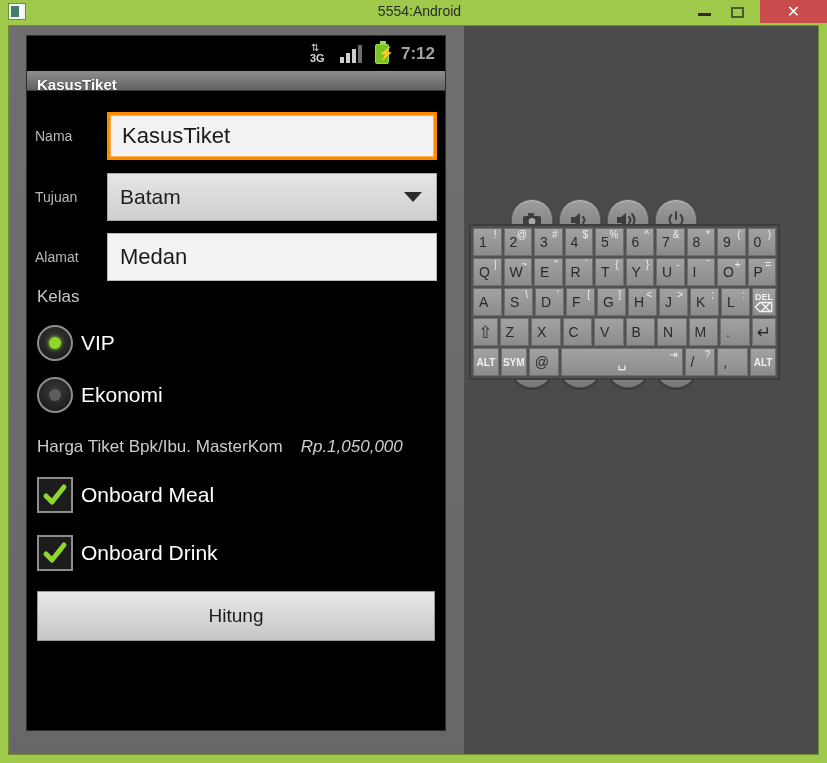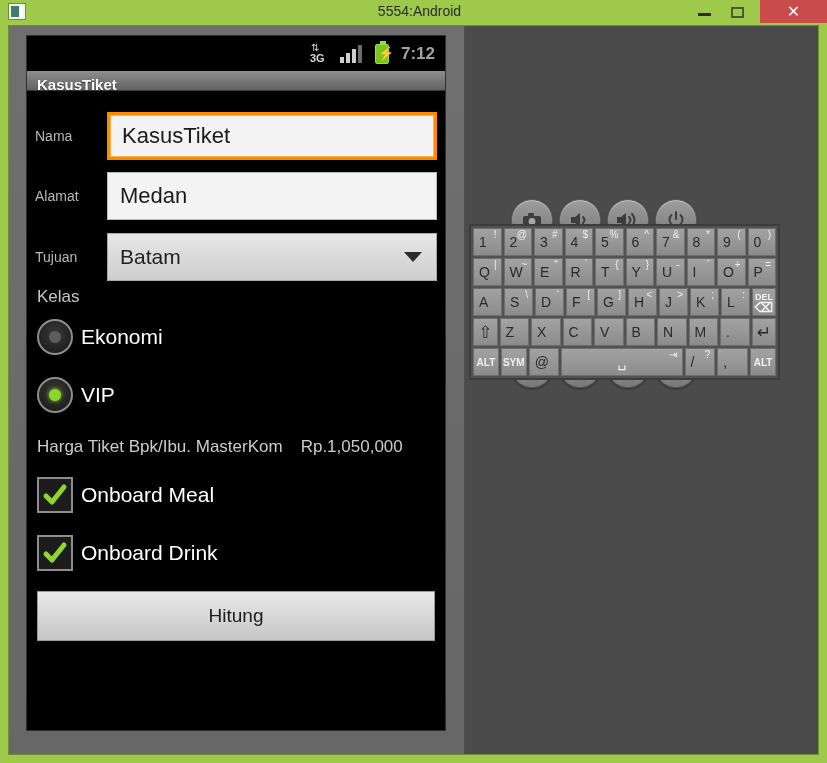--- a/index.html
+++ b/index.html
@@ -153,21 +153,21 @@
     display:flex;align-items:center;justify-content:center;
     margin-right:8px;flex:none;
   }
   .radio .dot{width:12px;height:12px;border-radius:50%;background:#5d5d5d;}
   .radio.checked .dot{background:#8ed62a;box-shadow:0 0 4px #8ed62a;}
   .choice .ctext{color:#ffffff;font-size:21px;}
   .pricerow{
     color:#cccccc;font-size:17px;padding:8px 0 8px 10px;
     display:flex;
   }
-  .pricerow .pv{margin-left:18px;}
+  .pricerow .pv{margin-left:18px;font-style:italic;}
   .cbox{
     width:36px;height:36px;
     background:#1c1c1c;border:2px solid #8d8d8d;
     box-sizing:border-box;
     display:flex;align-items:center;justify-content:center;
     margin-right:8px;flex:none;
   }
   .cbox svg{display:block;}
   .btn{
     margin:8px 10px 12px 10px;height:50px;
@@ -282,47 +282,47 @@
           <span>KasusTiket</span>
         </div>
 
         <div id="form">
 
           <div class="row" style="margin-top:10px;">
             <div class="lbl">Nama</div>
             <div class="edit focused">KasusTiket</div>
           </div>
 
-          <div class="row" style="margin-top:12px;">
-            <div class="lbl">Alamat</div>
-            <div class="edit">Medan</div>
-          </div>
-
           <div class="row" style="margin-top:13px;">
             <div class="lbl">Tujuan</div>
             <div class="spinner">
               <span>Batam</span>
               <span class="caret"></span>
             </div>
           </div>
 
+          <div class="row" style="margin-top:12px;">
+            <div class="lbl">Alamat</div>
+            <div class="edit">Medan</div>
+          </div>
+
           <div class="section-label">Kelas</div>
+
+          <div class="choice" style="margin-top:10px;">
+            <div class="radio checked">
+                <div class="dot"></div>
+              </div>
+            <div class="ctext">VIP</div>
+          </div>
 
           <div class="choice" style="margin-top:4px;">
             <div class="radio">
                 <div class="dot"></div>
               </div>
             <div class="ctext">Ekonomi</div>
-          </div>
-
-          <div class="choice" style="margin-top:10px;">
-            <div class="radio checked">
-                <div class="dot"></div>
-              </div>
-            <div class="ctext">VIP</div>
           </div>
 
           <div class="pricerow" style="margin-top:10px;align-items:flex-end;">
             <span>Harga Tiket Bpk/Ibu. MasterKom</span>
             <span class="pv">Rp.1,050,000</span>
           </div>
 
           <div class="choice" style="margin-top:6px;">
             <div class="cbox">
               <svg width="26" height="26" viewBox="0 0 26 26">

